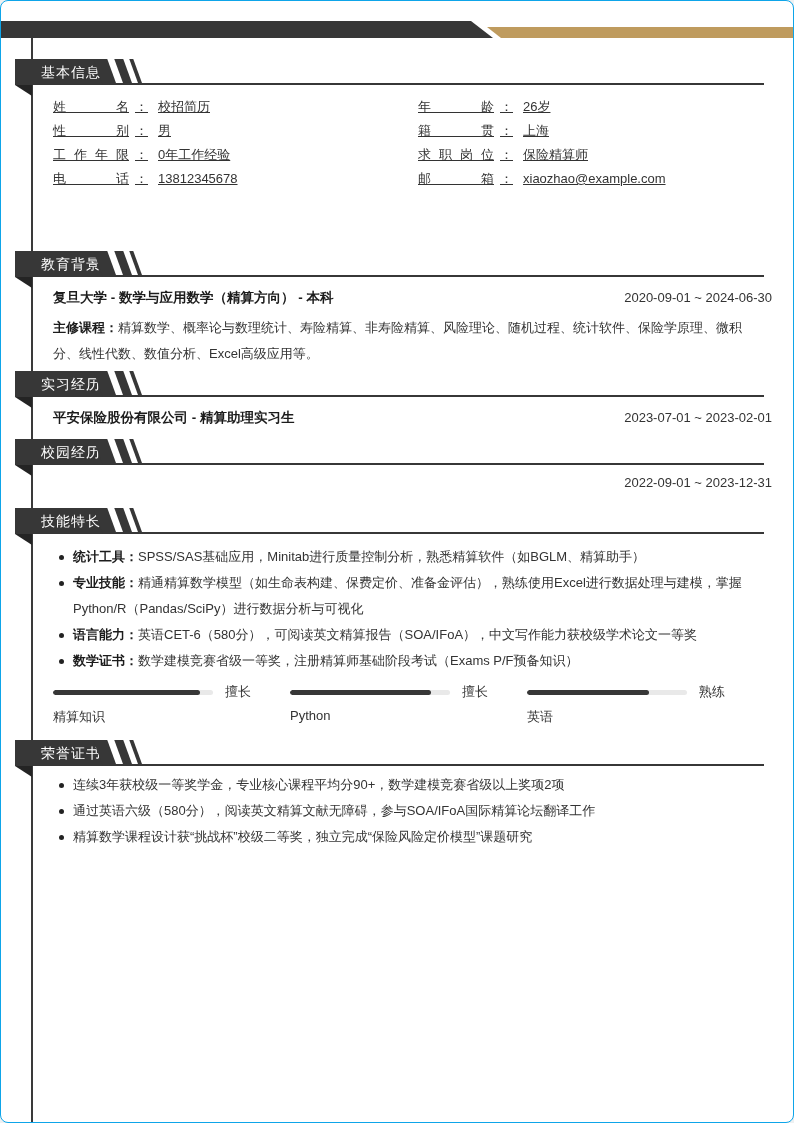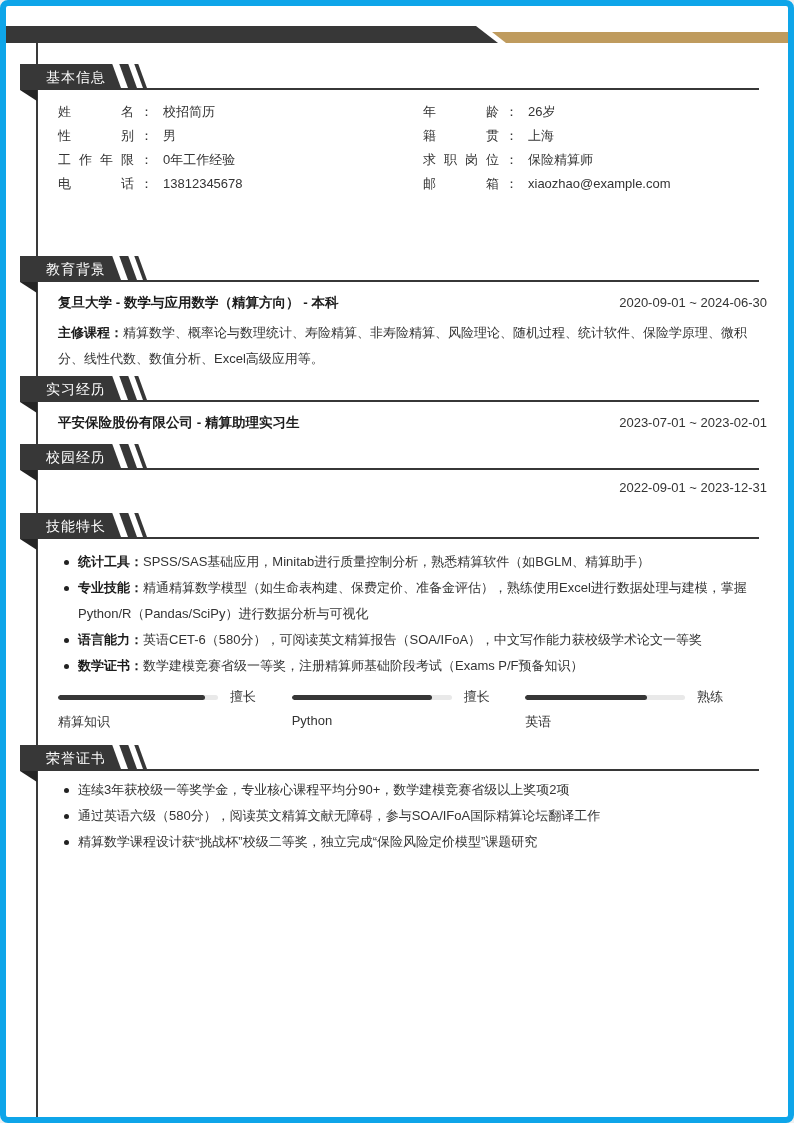--- a/index.html
+++ b/index.html
@@ -1,18 +1,18 @@
 <!DOCTYPE html>
 <html><head>
 <meta charset="utf-8">
 <style>
   html,body { margin:0; padding:0; background:#eef0f1; }
   .page {
     position:relative; width:794px; height:1123px; margin:0 auto;
-    background:#ffffff; border:6px solid #0ea5e9; border-radius:8px;
+    background:#ffffff; border:1px solid #0ea5e9; border-radius:8px;
     overflow:hidden; box-sizing:border-box;
     font-family:"Liberation Sans", sans-serif; color:#333;
   }
   
   .topbar-dark {
     position:absolute; left:0; top:20px; width:492px; height:17px;
     background:#373737;
     clip-path:polygon(0 0, 470px 0, 100% 100%, 0 100%);
   }
   .topbar-gold {
@@ -40,21 +40,21 @@
   .banner-cap { width:14px; margin-left:-7px; background:#373737; transform:skewX(20deg); }
   .stripe-a { width:9px; margin-left:7px; background:#373737; transform:skewX(20deg); }
   .stripe-b { width:4px; margin-left:6px; background:#373737; transform:skewX(20deg); }
   .fold {
     position:absolute; left:14px; top:26px; width:17px; height:11px;
     background:#242424; clip-path:polygon(0 0, 100% 0, 100% 100%); z-index:1;
   }
   
   .info-grid {
     margin:10px 29px 0 52px; display:grid;
-    grid-template-columns:365px 1fr; font-size:13px;
+    grid-template-columns:365px 1fr; font-size:13px;text-decoration:underline;
   }
   .info-row { height:24px; line-height:24px; display:flex; }
   .info-label {
     display:inline-block; width:76px;
     text-align:justify; text-align-last:justify;
   }
   .info-colon { margin:0 10px 0 6px; }
   
   .line-row {
     display:flex; justify-content:space-between; align-items:baseline;

